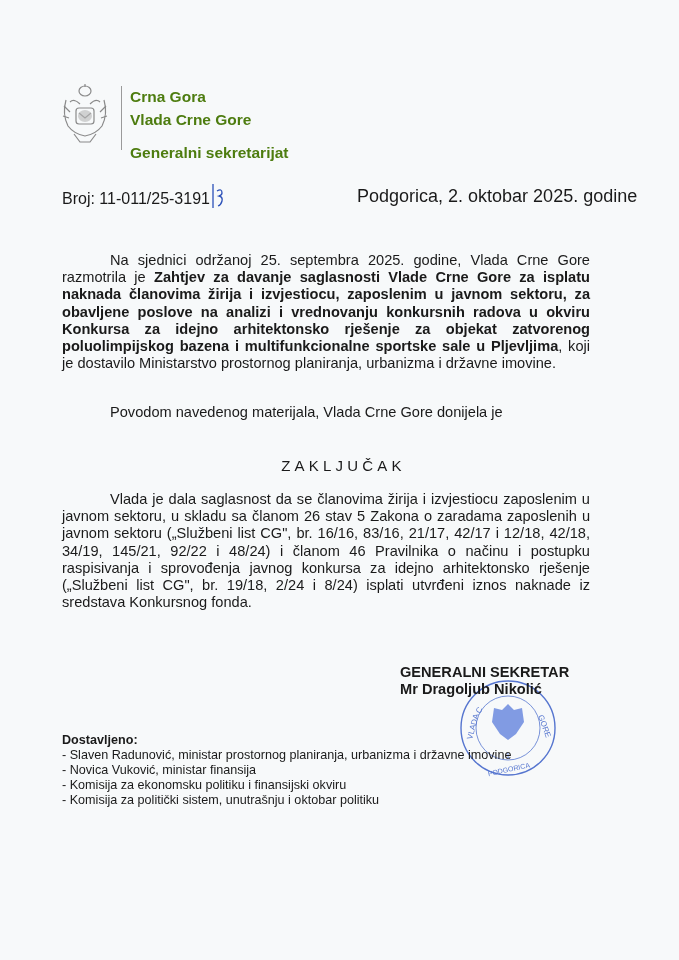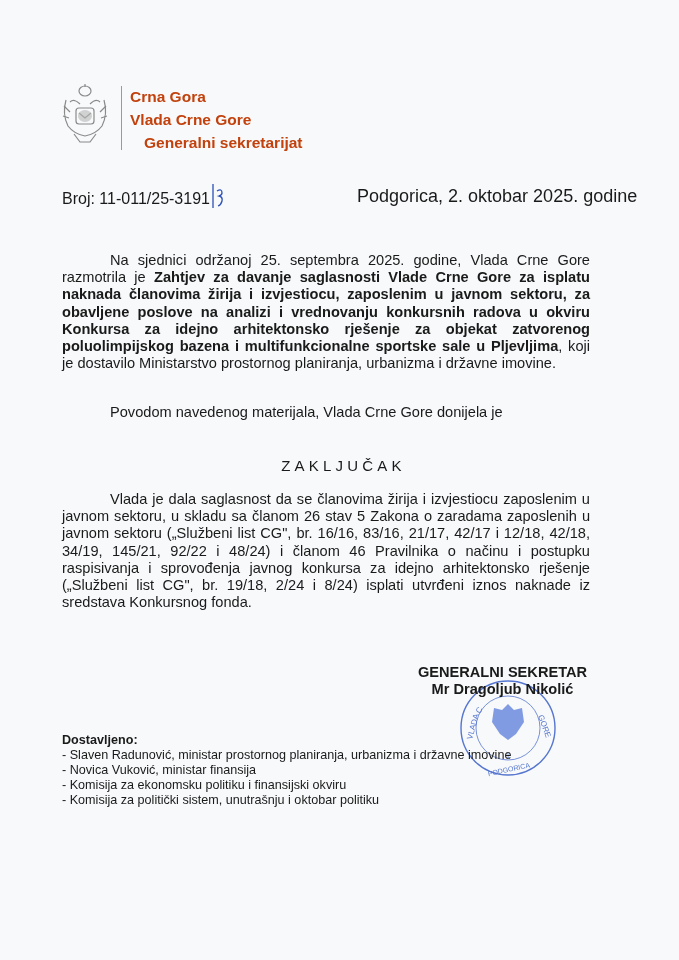--- a/index.html
+++ b/index.html
@@ -10,44 +10,44 @@
     color: #1a1a1a;
     position: relative;
     overflow: hidden;
   }
   .page { position: absolute; left: 0; top: 0; width: 679px; height: 960px; }
   .abs { position: absolute; }
 
   
   .coat { left: 60px; top: 82px; width: 50px; height: 66px; }
   .hdr-rule { left: 121px; top: 86px; width: 1px; height: 64px; background: #9a9a9a; }
-  .hdr-line { left: 130px; font-size: 15.5px; font-weight: bold; color: #c2410c; white-space: nowrap; }
+  .hdr-line { left: 130px; font-size: 15.5px; font-weight: bold; color: #4d7c0f; white-space: nowrap; }
   .hdr-1 { top: 88px; }
   .hdr-2 { top: 111px; }
-  .hdr-3 { top: 134px; margin-left: 14px; }
+  .hdr-3 { top: 144px; }
 
   .ref { left: 62px; top: 184px; font-size: 16px; white-space: nowrap; }
   .ref-mark { display: inline-block; vertical-align: -4px; margin-left: 1px; }
   .date { left: 357px; top: 186px; font-size: 18px; white-space: nowrap; }
 
   
   .body-text {
     left: 62px; width: 528px; font-size: 14.6px; line-height: 17.2px;
     text-align: justify;
   }
   .para1 { top: 252px; }
   .para1 .indent { padding-left: 48px; }
   .para1 b { font-weight: bold; }
   .para2 { top: 404px; left: 62px; width: 528px; font-size: 14.6px; line-height: 17px; padding-left: 48px; box-sizing: border-box; white-space: nowrap; }
   .title { left: 4px; width: 679px; top: 457px; text-align: center; font-size: 15px; font-weight: normal; letter-spacing: 4.2px; }
   .para3 { top: 491px; }
   .para3 .indent { padding-left: 48px; }
 
   
-  .sig { left: 400px; width: 205px; top: 664px; text-align: center; font-size: 14.6px; font-weight: bold; line-height: 17px; }
+  .sig { left: 400px; width: 205px; top: 664px; text-align: left; font-size: 14.6px; font-weight: bold; line-height: 17px; }
   .stamp { left: 458px; top: 678px; width: 100px; height: 100px; opacity: 0.85; }
 
   
   .dist { left: 62px; top: 733px; font-size: 12.6px; line-height: 15px; white-space: nowrap; }
   .dist-title { font-weight: bold; }
   .dist-list { margin: 0; padding: 0; list-style: none; }
   .dist-list li::before { content: "- "; }
 </style>
 </head>
 <body>

